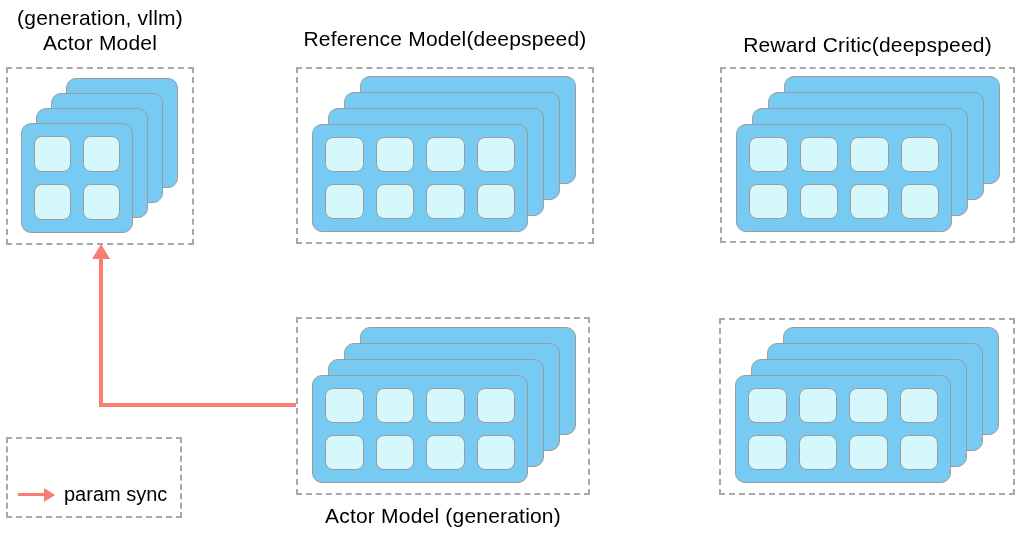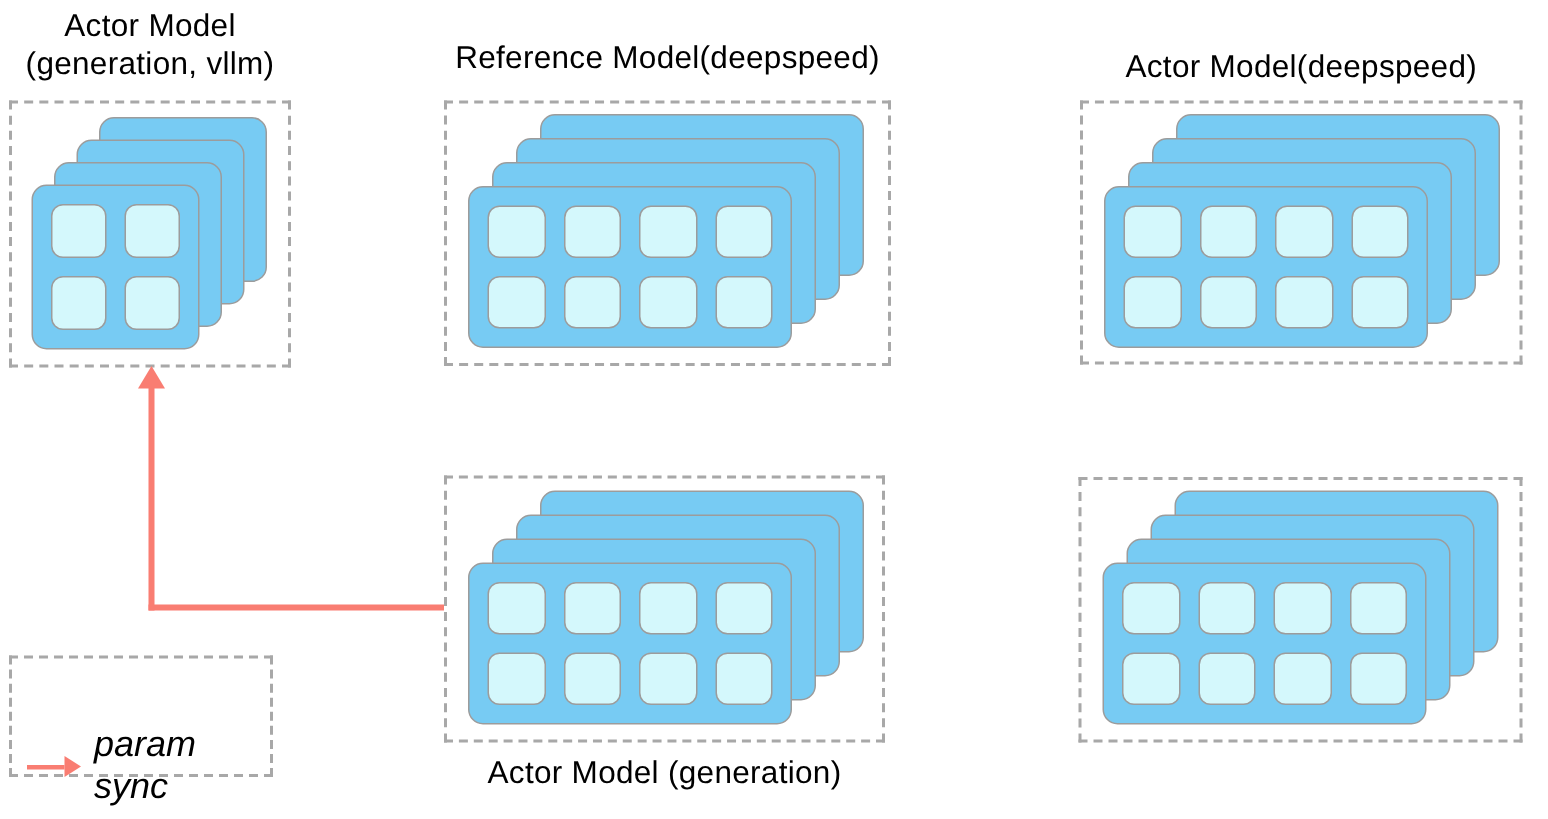--- a/index.html
+++ b/index.html
@@ -33,30 +33,30 @@
     position:absolute;width:0;height:0;
     border-left:9px solid transparent;border-right:9px solid transparent;
     border-bottom:15px solid var(--arrow,#F97D72);
   }
   .legend-row{position:absolute;left:10px;top:44px;display:flex;align-items:center;}
   .legend-line{width:26px;height:3px;background:var(--arrow,#F97D72);}
   .legend-head{
     width:0;height:0;border-top:7px solid transparent;border-bottom:7px solid transparent;
     border-left:11px solid var(--arrow,#F97D72);
   }
-  .legend-label{font-size:24px;margin-left:9px;color:var(--text,#000);font-style:italic;}
+  .legend-label{font-size:20px;margin-left:9px;color:var(--text,#000);}
 </style>
 </head>
 <body>
 
 <div class="canvas">
 
   <div class="title" style="left:0;top:5;width:200px;top:5px;">
+    <div>(generation, vllm)</div>
     <div>Actor Model</div>
-    <div>(generation, vllm)</div>
   </div>
   <div class="dashed-box" style="left:6px;top:67px;width:188px;height:178px;">
     <div class="stack stack-small" style="left:13px;top:54px;">
         <div class="card" style="left: 45px; top: -45px;"></div>
         <div class="card" style="left: 30px; top: -30px;"></div>
         <div class="card" style="left: 15px; top: -15px;"></div>
         <div class="card card-front" style="left: 0px; top: 0px; grid-template-columns: repeat(2, 1fr);">
           <div class="gpu-cell"></div>
           <div class="gpu-cell"></div>
           <div class="gpu-cell"></div>
@@ -77,21 +77,21 @@
           <div class="gpu-cell"></div>
           <div class="gpu-cell"></div>
           <div class="gpu-cell"></div>
           <div class="gpu-cell"></div>
           <div class="gpu-cell"></div>
           <div class="gpu-cell"></div>
         </div>
       </div>
   </div>
 
-  <div class="title" style="left:720px;top:32px;width:295px;">Actor Model(deepspeed)</div>
+  <div class="title" style="left:720px;top:32px;width:295px;">Reward Critic(deepspeed)</div>
   <div class="dashed-box" style="left:720px;top:67px;width:295px;height:176px;">
     <div class="stack stack-wide" style="left:14px;top:55px;">
         <div class="card" style="left: 48px; top: -48px;"></div>
         <div class="card" style="left: 32px; top: -32px;"></div>
         <div class="card" style="left: 16px; top: -16px;"></div>
         <div class="card card-front" style="left: 0px; top: 0px; grid-template-columns: repeat(4, 1fr);">
           <div class="gpu-cell"></div>
           <div class="gpu-cell"></div>
           <div class="gpu-cell"></div>
           <div class="gpu-cell"></div>

